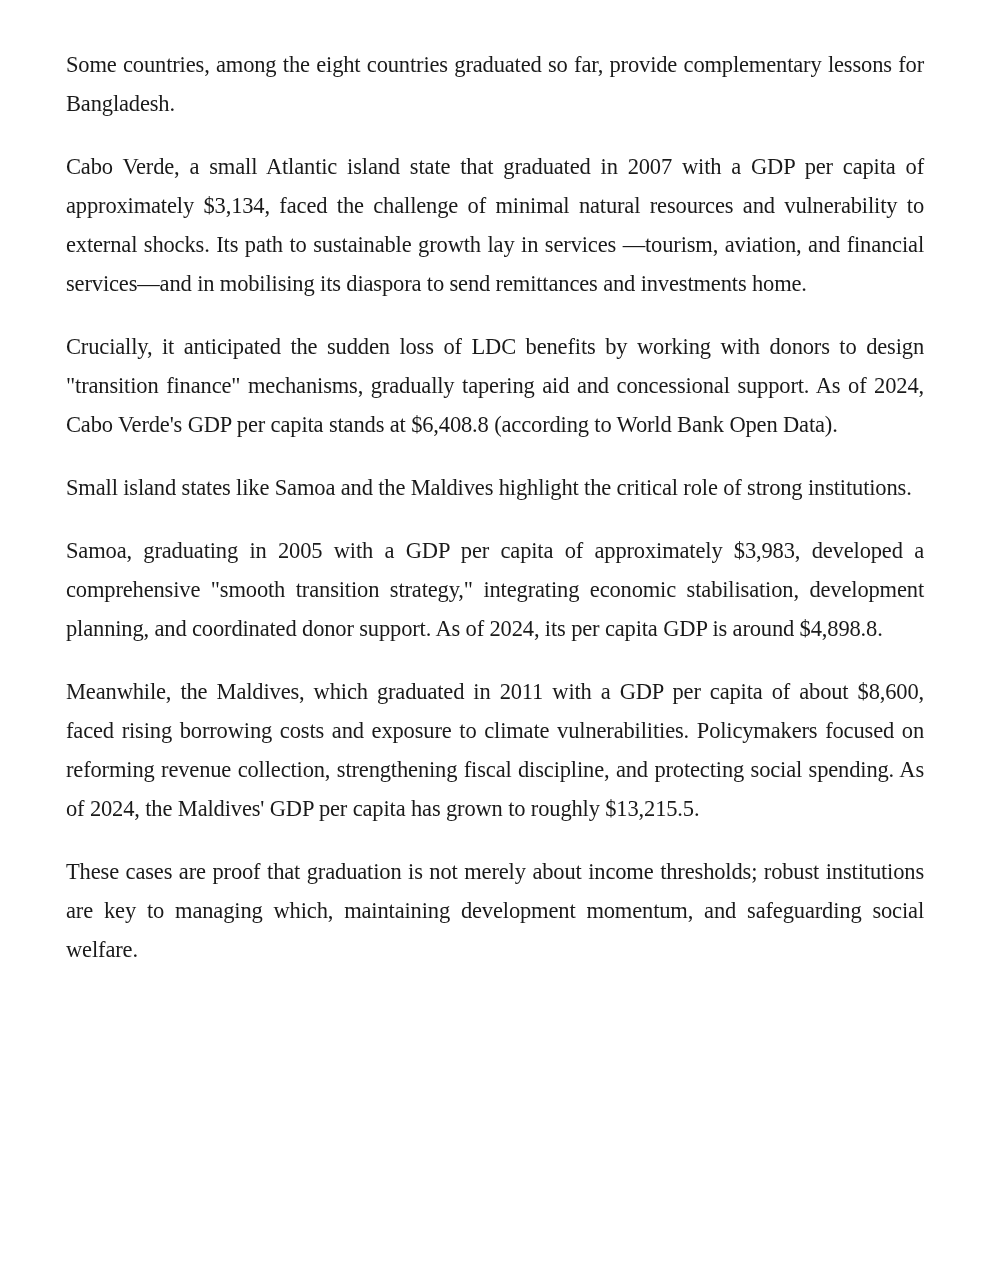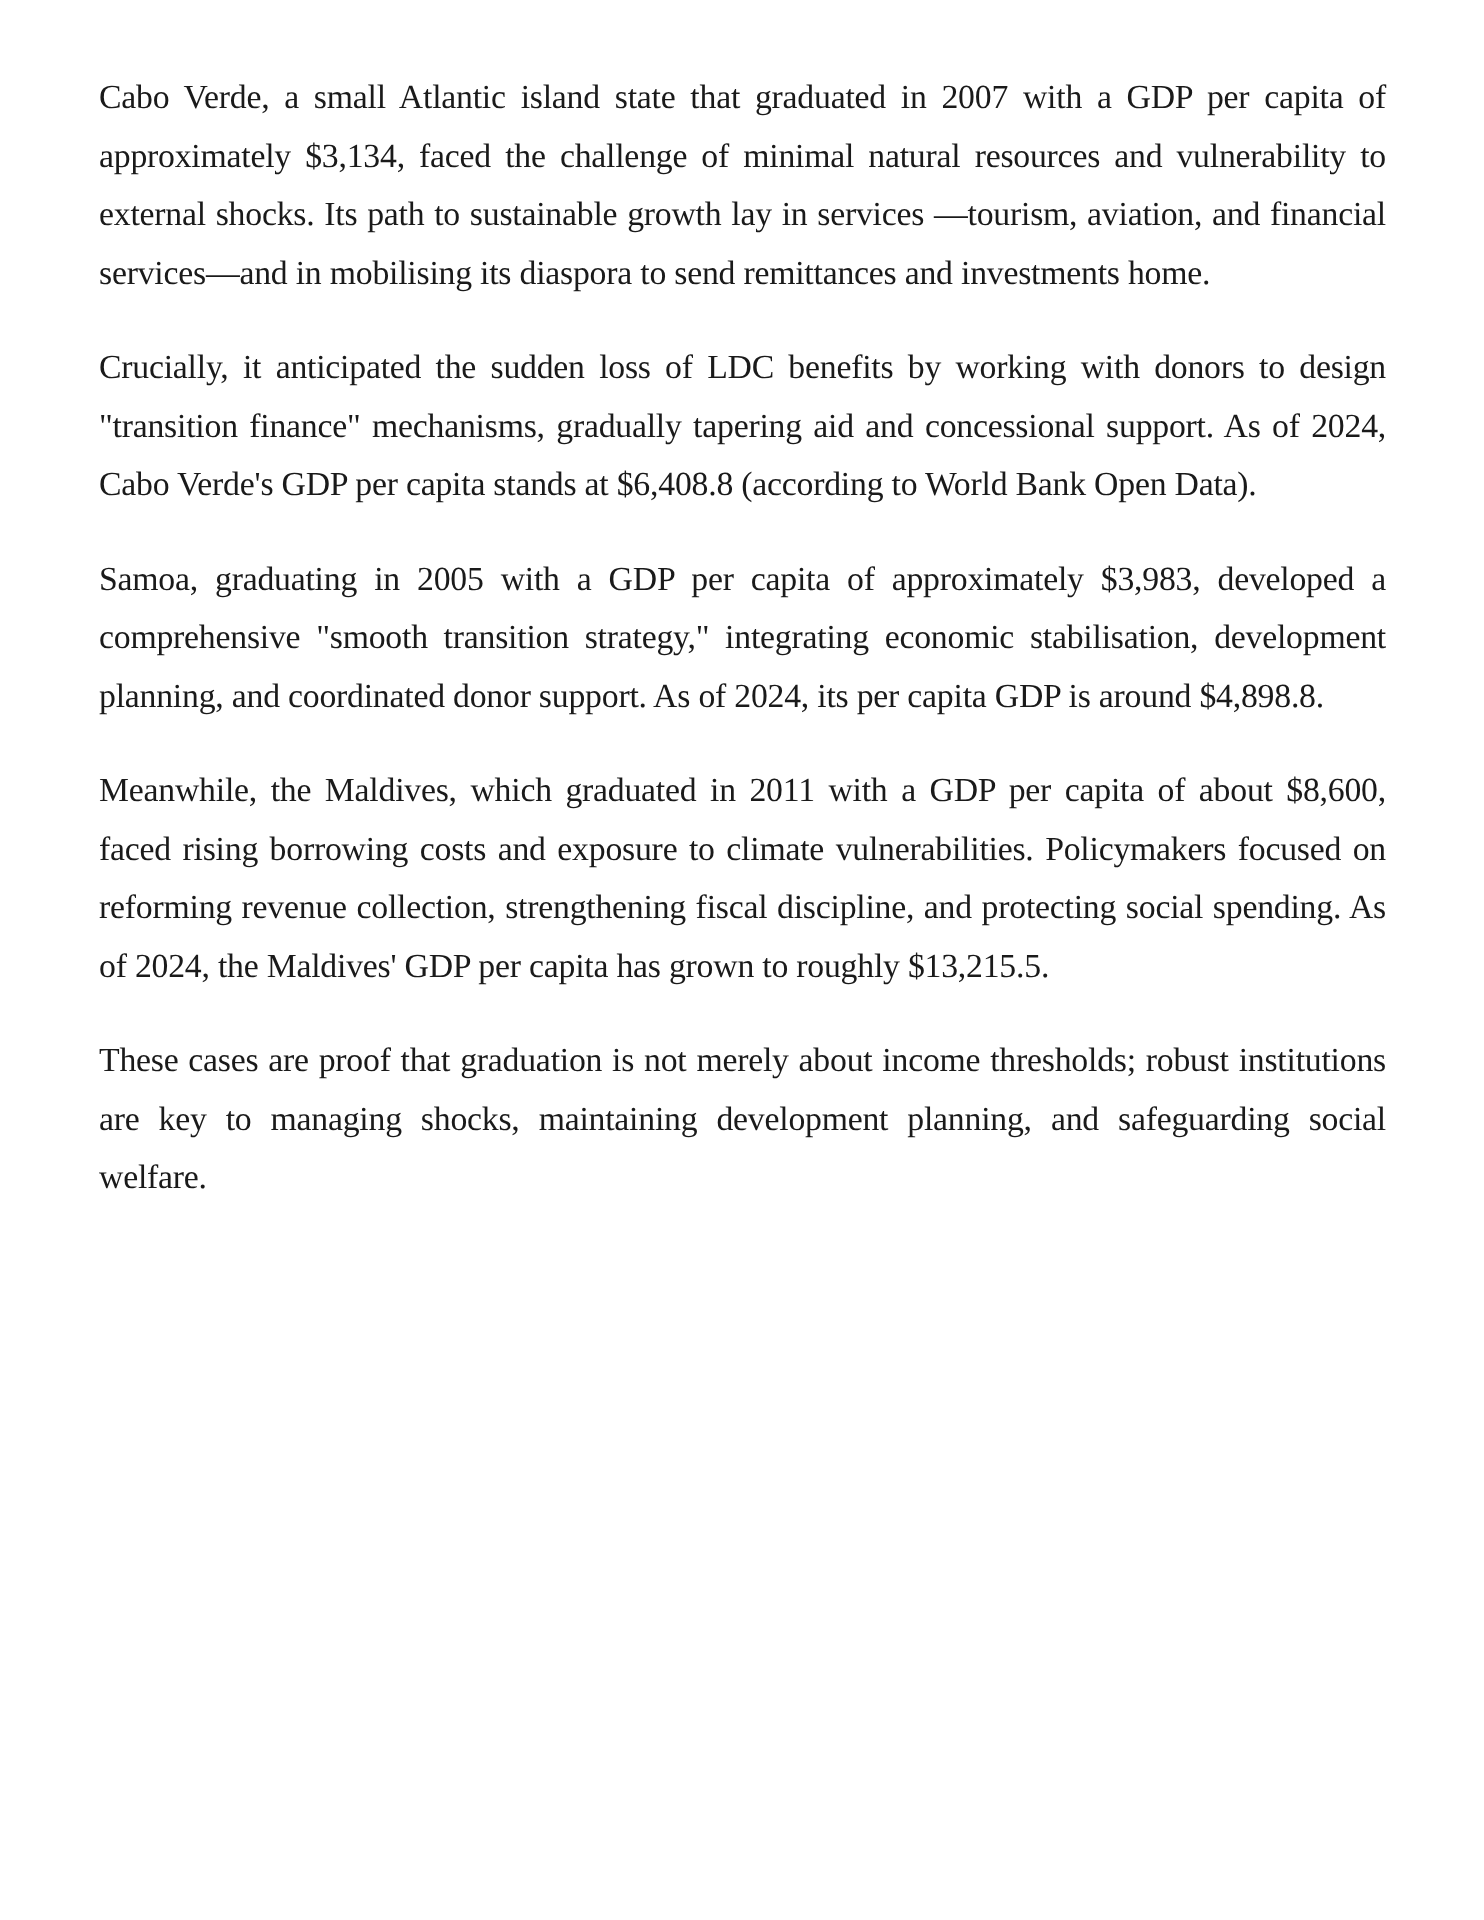--- a/index.html
+++ b/index.html
@@ -26,18 +26,20 @@
     .article p {
       margin: 0 0 24px 0;
       text-align: justify;
       letter-spacing: -0.15px;
     }
   </style>
 </head>
 <body>
 
 <div class="article">
+  <p>Some countries, among the eight countries graduated so far, provide complementary lessons for Bangladesh.</p>
   <p>Cabo Verde, a small Atlantic island state that graduated in 2007 with a GDP per capita of approximately $3,134, faced the challenge of minimal natural resources and vulnerability to external shocks. Its path to sustainable growth lay in services —tourism, aviation, and financial services—and in mobilising its diaspora to send remittances and investments home.</p>
   <p>Crucially, it anticipated the sudden loss of LDC benefits by working with donors to design "transition finance" mechanisms, gradually tapering aid and concessional support. As of 2024, Cabo Verde's GDP per capita stands at $6,408.8 (according to World Bank Open Data).</p>
+  <p>Small island states like Samoa and the Maldives highlight the critical role of strong institutions.</p>
   <p>Samoa, graduating in 2005 with a GDP per capita of approximately $3,983, developed a comprehensive "smooth transition strategy," integrating economic stabilisation, development planning, and coordinated donor support. As of 2024, its per capita GDP is around $4,898.8.</p>
   <p>Meanwhile, the Maldives, which graduated in 2011 with a GDP per capita of about $8,600, faced rising borrowing costs and exposure to climate vulnerabilities. Policymakers focused on reforming revenue collection, strengthening fiscal discipline, and protecting social spending. As of 2024, the Maldives' GDP per capita has grown to roughly $13,215.5.</p>
-  <p>These cases are proof that graduation is not merely about income thresholds; robust institutions are key to managing shocks, maintaining development planning, and safeguarding social welfare.</p>
+  <p>These cases are proof that graduation is not merely about income thresholds; robust institutions are key to managing which, maintaining development momentum, and safeguarding social welfare.</p>
 </div>
 
 </body></html>

